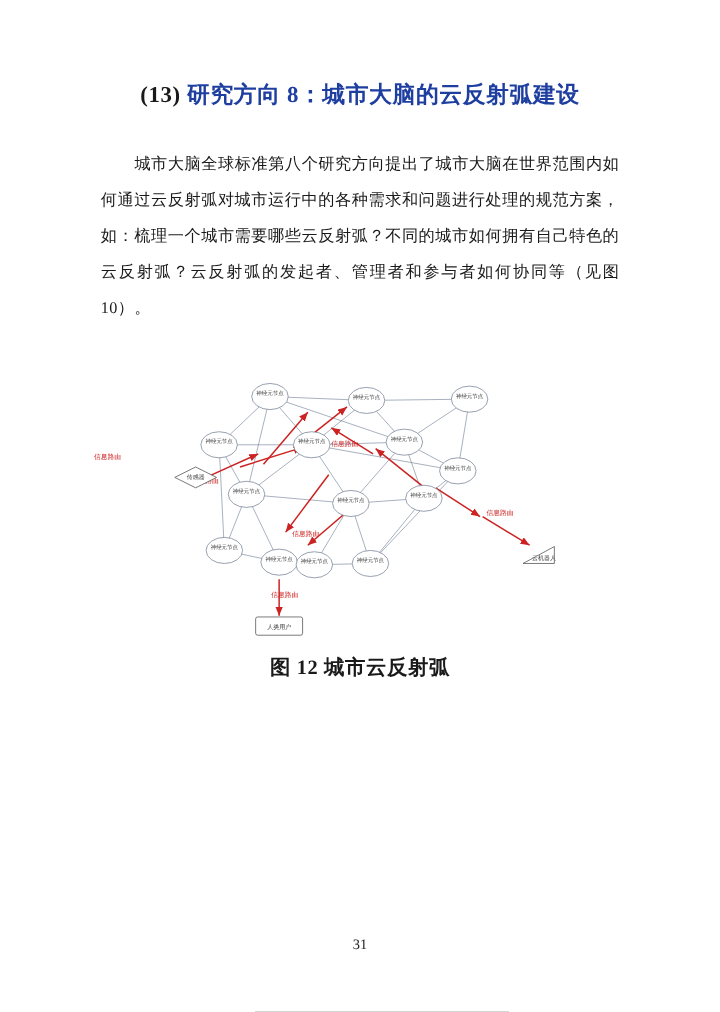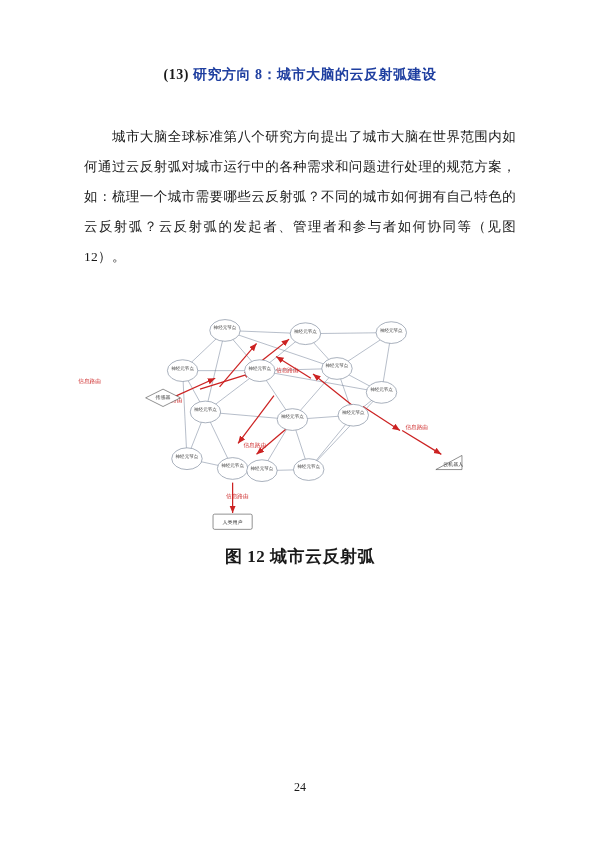--- a/index.html
+++ b/index.html
@@ -17,21 +17,21 @@
     background: #ffffff;
     overflow: hidden;
     box-sizing: border-box;
   }
   .heading {
     position: absolute;
     top: 66px;
     left: 0;
     width: 600px;
     text-align: center;
-    font-size: 14px;
+    font-size: 19px;
     font-weight: bold;
     color: #1f3fa0;
     letter-spacing: 0.5px;
   }
   .heading .num {
     color: #1a1a1a;
   }
   .body-text {
     position: absolute;
     top: 122px;
@@ -91,21 +91,21 @@
 </head>
 <body>
 
 <div class="page">
 
   <div class="heading">
     <span class="num">(13)</span>
     <span>研究方向 8：城市大脑的云反射弧建设</span>
   </div>
 
-  <div class="body-text">城市大脑全球标准第八个研究方向提出了城市大脑在世界范围内如何通过云反射弧对城市运行中的各种需求和问题进行处理的规范方案，如：梳理一个城市需要哪些云反射弧？不同的城市如何拥有自己特色的云反射弧？云反射弧的发起者、管理者和参与者如何协同等（见图 12）。</div>
+  <div class="body-text">城市大脑全球标准第八个研究方向提出了城市大脑在世界范围内如何通过云反射弧对城市运行中的各种需求和问题进行处理的规范方案，如：梳理一个城市需要哪些云反射弧？不同的城市如何拥有自己特色的云反射弧？云反射弧的发起者、管理者和参与者如何协同等（见图 10）。</div>
 
   <div class="figure-wrap">
     <svg width="480" height="250" viewBox="190 300 300 230" xmlns="http://www.w3.org/2000/svg">
       <defs>
         <marker id="ar" markerWidth="7" markerHeight="7" refX="6" refY="2.5" orient="auto">
           <path d="M0,0 L6,2.5 L0,5 z" fill="#cc2222"></path>
         </marker>
         <marker id="ab" markerWidth="6" markerHeight="6" refX="5" refY="2" orient="auto">
           <path d="M0,0 L5,2 L0,4 z" fill="#5a6b86"></path>
         </marker>
@@ -238,15 +238,15 @@
         <g>
             <ellipse cx="348" cy="456" rx="14" ry="10" fill="#ffffff" stroke="#7a8699" stroke-width="0.6"></ellipse>
             <text class="nodetext" x="348" y="455" text-anchor="middle">神经元节点</text>
           </g>
       </g>
     </svg>
   </div>
 
   <div class="figure-caption">图 12  城市云反射弧</div>
 
-  <div class="page-number">24</div>
+  <div class="page-number">31</div>
 
 </div>
 
 </body></html>

